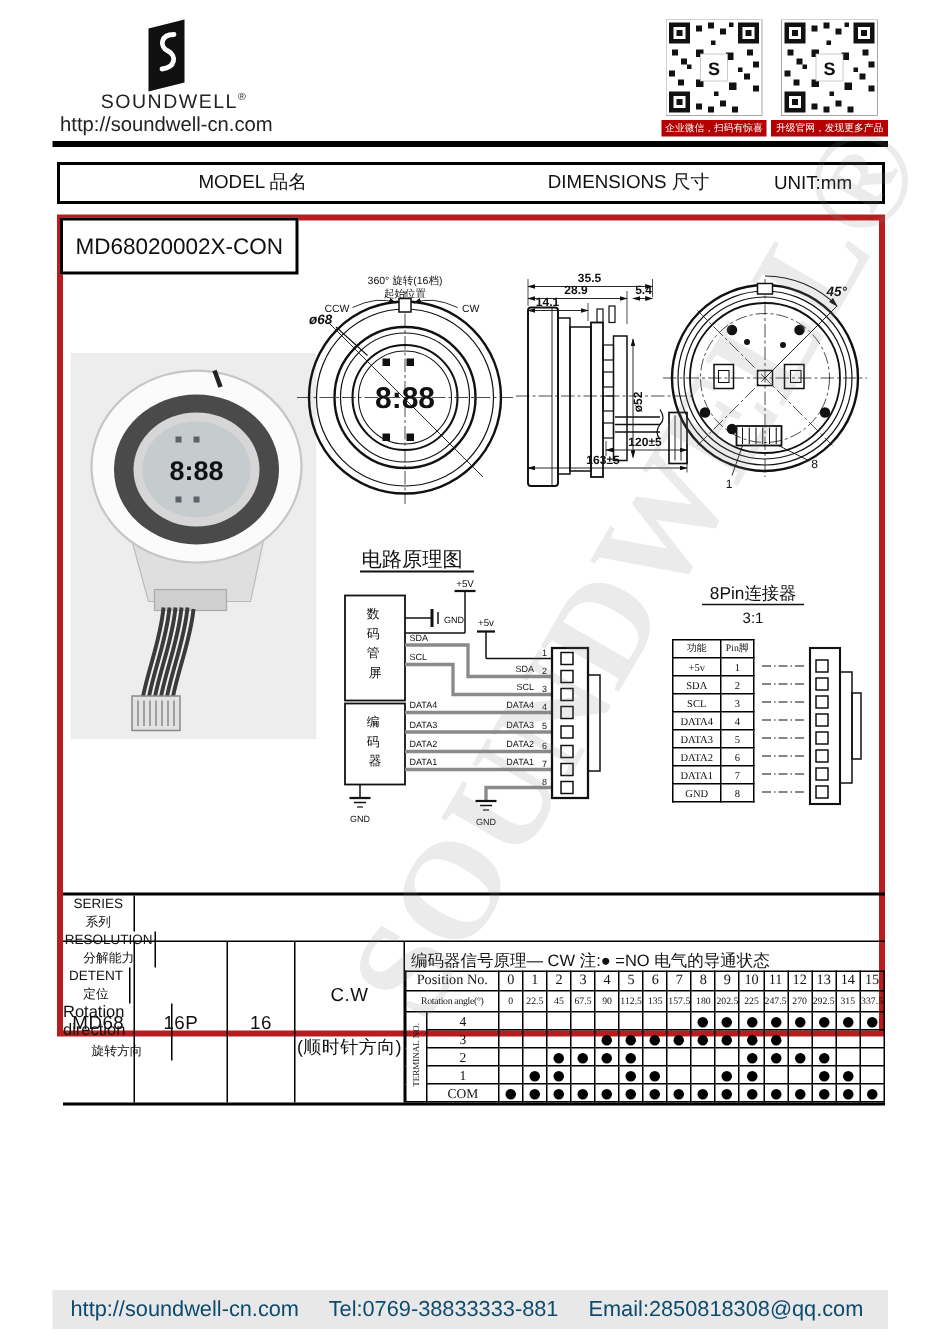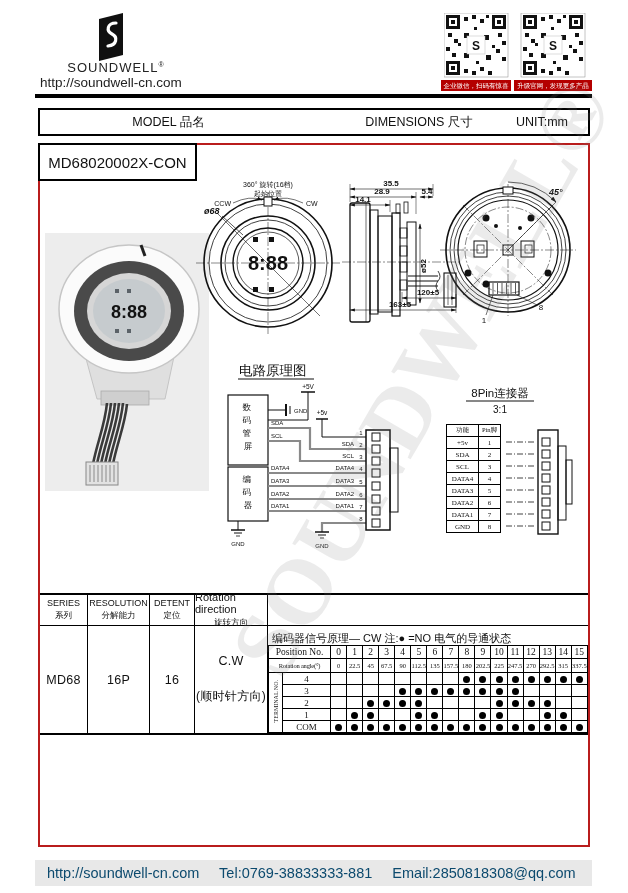--- a/index.html
+++ b/index.html
@@ -12,41 +12,41 @@
   .brand-line sup{font-size:7px;}
   .site{position:absolute;left:40px;top:75px;font-size:13.5px;color:#222;}
   .qr-caption{position:absolute;height:11px;background:#b40000;color:#fff;font-size:6.5px;line-height:11px;text-align:center;white-space:nowrap;overflow:hidden;}
   .rule{position:absolute;left:35px;top:94px;width:557px;height:4px;background:#000;}
 
   
   .title-bar{position:absolute;left:38px;top:108px;width:552px;height:28px;border:2px solid #000;}
   .title-bar span{position:absolute;top:50%;transform:translate(-50%,-50%);font-size:12.5px;white-space:nowrap;}
 
   
-  .main-box{position:absolute;left:38px;top:143px;width:552px;height:704px;border:2px solid #b91c1c;}
+  .main-box{position:absolute;left:38px;top:143px;width:552px;height:548px;border:4px solid #b91c1c;}
   .model-box{position:absolute;left:-2px;top:-2px;width:159px;height:38px;border:2px solid #000;background:#fff;
              display:flex;align-items:center;justify-content:center;font-size:15px;z-index:7;}
   .overlay-svg{position:absolute;left:0;top:0;z-index:2;}
   .photo-svg{position:absolute;left:5px;top:88px;z-index:1;}
   .watermark{position:absolute;left:90px;top:255px;width:500px;height:100px;line-height:100px;text-align:center;
              transform:rotate(-60deg);font-family:"Liberation Serif",serif;font-weight:bold;font-size:92px;
              color:rgba(130,130,130,0.16);z-index:6;pointer-events:none;white-space:nowrap;}
 
   
   .pin-table{position:absolute;left:406px;top:279px;border-collapse:collapse;z-index:3;font-family:"Liberation Serif",serif;}
   .pin-table td,.pin-table th{border:1px solid #000;font-weight:normal;text-align:center;padding:0;height:12px;font-size:7px;}
   .pin-table th{font-size:6.5px;}
   .pin-table .cfun{width:32px;}
   .pin-table .cpin{width:22px;}
 
   
   .res-section{position:absolute;left:0;top:448px;width:548px;height:252px;border-top:2px solid #000;z-index:4;background:transparent;}
   .res-title{height:19px;line-height:17px;border-bottom:2px solid #000;font-size:12px;padding-left:8px;}
   .res-row{display:flex;width:100%;}
-  .res-header{height:31px;border-bottom:1.5px solid #000;}
+  .res-header{height:31px;border-bottom:1.5px solid #000;flex-direction:column;}
   .res-data{height:109px;border-bottom:2px solid #000;}
   .rc{border-right:1.5px solid #000;display:flex;flex-direction:column;align-items:center;justify-content:center;}
   .c1{width:48px;}.c2{width:62px;}.c3{width:45px;}.c4{width:73px;}.c5{flex:1;border-right:none;}
   .rc .en{font-size:9px;}.c4 .en{font-size:11px;}
   .rc .cn{font-size:8.5px;margin-top:2px;}
   .val{font-size:12.5px;letter-spacing:0.3px;}
   .val .cnv{font-size:12px;margin-top:20px;}
   .output-cell{position:relative;display:block;padding:0;}
   .phase-title{margin:5px 0 0 4px;font-size:11px;white-space:nowrap;}
   .phase-table{position:absolute;bottom:0;left:0;width:100%;border-collapse:collapse;table-layout:fixed;font-family:"Liberation Serif",serif;}

